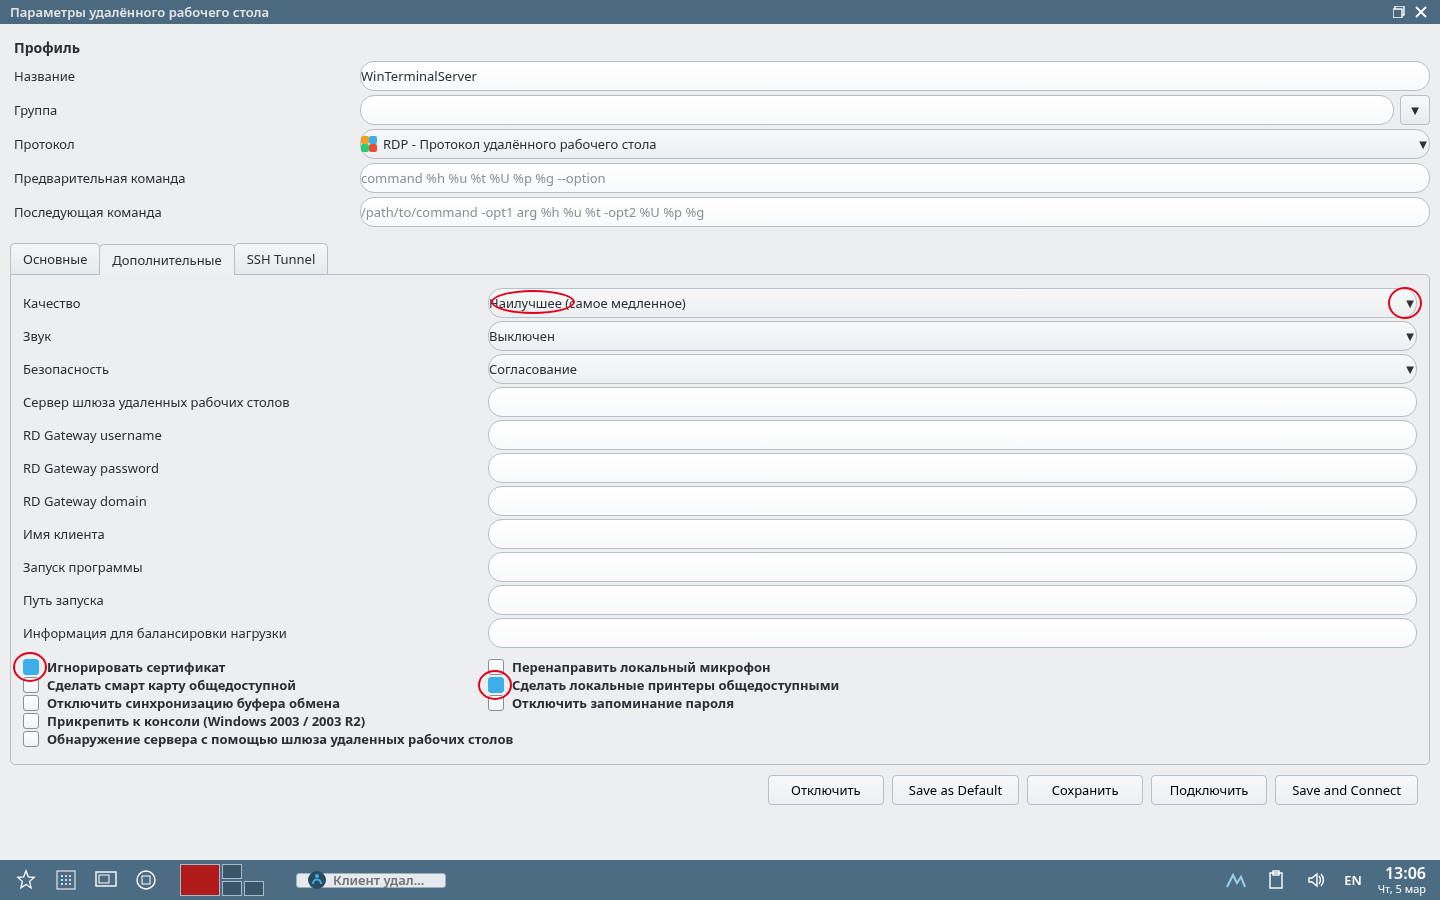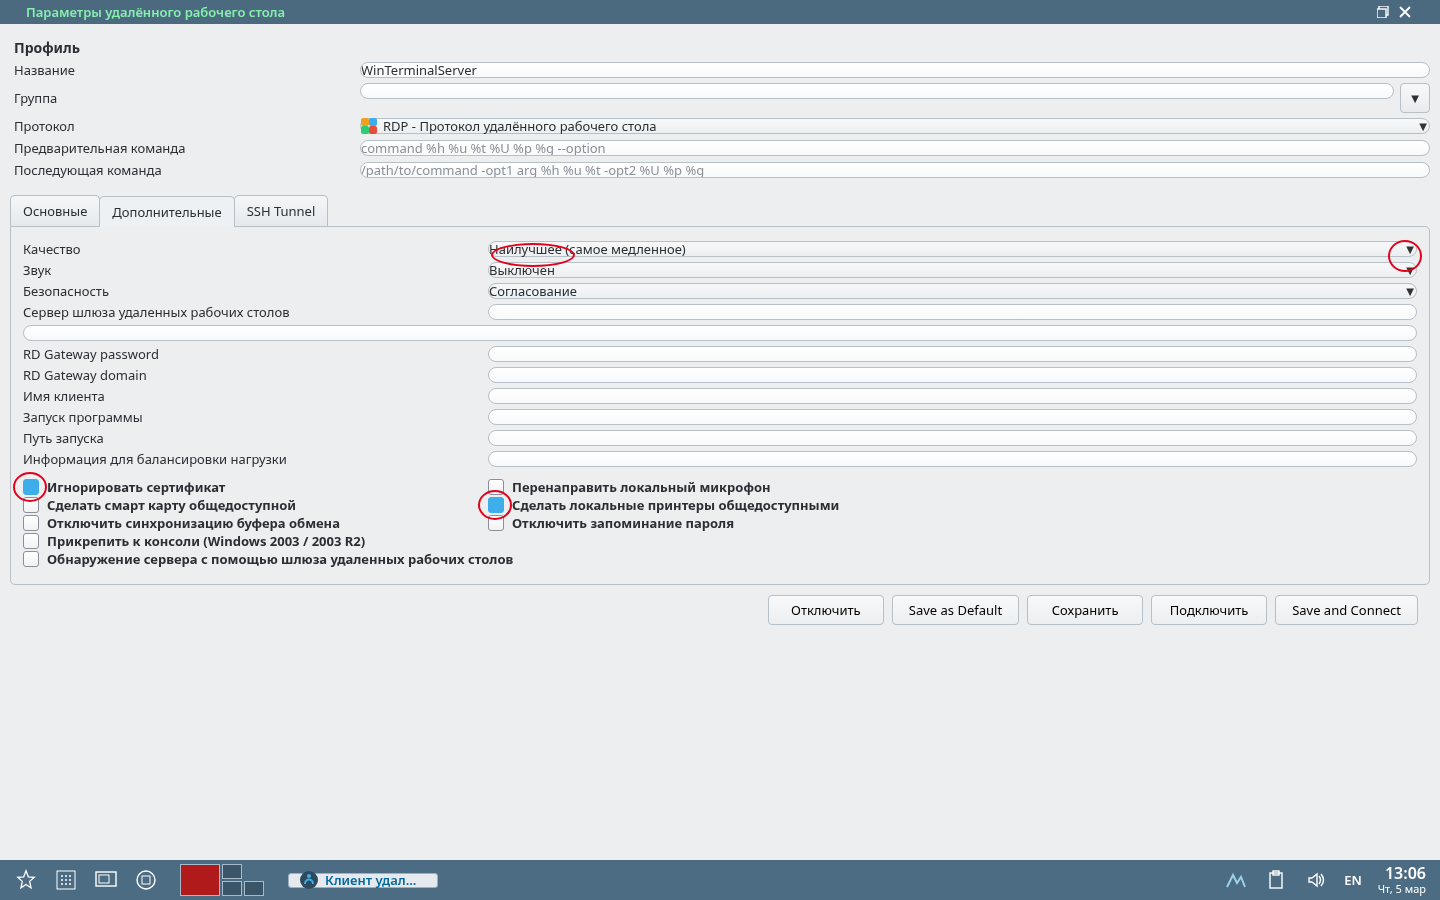--- a/index.html
+++ b/index.html
@@ -10,25 +10,25 @@
   width: 1440px;
   height: 900px;
   overflow: hidden;
   position: relative;
   color: #2b2f33;
 }
 
 
 .titlebar {
   background: #4b6a80;
-  color: #86efac;
+  color: #e5e5e5;
   height: 24px;
   display: flex;
   align-items: center;
-  padding: 0 26px;
+  padding: 0 10px;
   font-weight: 600;
 }
 .titlebar .title { flex: 1; }
 .titlebar .wbtn {
   width: 18px; height: 18px; display: inline-flex;
   align-items: center; justify-content: center;
   margin-left: 4px; font-weight: bold; cursor: pointer;
 }
 
 
@@ -47,21 +47,21 @@
   justify-content: flex-end;
 }
 .form-row .lbl {
   width: 350px;
   padding-left: 4px;
 }
 .form-row .field { flex: 1; }
 
 input[type=text], .select, .combo {
   width: 100%;
-  height: 16px;
+  height: 30px;
   border: 1px solid #b7bfc7;
   border-radius: 14px;
   background: linear-gradient(#fff,#f8f9fa);
   padding: 0 0;
   font: inherit;
   color: #2b2f33;
 }
 input[type=text]::placeholder { color: #8a9099; }
 
 .select, .combo {
@@ -173,24 +173,24 @@
   display: inline-flex; align-items: center; justify-content: center;
   color: #fff;
 }
 .wswitch {
   display: grid; grid-template-columns: 40px 20px 20px; grid-template-rows: 15px 15px;
   gap: 2px; margin: 0 8px;
 }
 .wswitch .ws { background: #3a5568; border: 1px solid #a7bac8; }
 .wswitch .ws.active { background: #b11a1a; }
 .taskbtn {
-  height: 15px; background: #e6eaee; color: #0369a1;
+  height: 15px; background: #e6eaee; color: #737373;
   border: 1px solid #9bb0c0; border-radius: 3px;
   display: inline-flex; align-items: center; gap: 6px;
-  padding: 0 10px; margin-left: 10px; min-width: 150px;
+  padding: 0 10px; margin-left: 18px; min-width: 150px;
   font-weight: 600;
 }
 .taskbar .spacer { flex: 1; }
 .clock { text-align: right; line-height: 1.1; margin: 0 8px; font-weight: 600; }
 .clock .date { font-size: 11px; font-weight: 400; }
 .proto-icon {
   width: 16px; height: 16px; display: inline-block; margin-right: 6px;
   position: relative;
 }
 .proto-icon::before, .proto-icon::after {
@@ -298,20 +298,21 @@
           <span class="caret">▼</span>
         </div>
       </div>
     </div>
 
     <div class="adv-row">
         <div class="albl">Сервер шлюза удаленных рабочих столов</div>
         <div class="afield"><input type="text" style=""></div>
       </div>
     <div class="adv-row">
+        <div class="albl">RD Gateway username</div>
         <div class="afield"><input type="text" style=""></div>
       </div>
     <div class="adv-row">
         <div class="albl">RD Gateway password</div>
         <div class="afield"><input type="text" style=""></div>
       </div>
     <div class="adv-row">
         <div class="albl">RD Gateway domain</div>
         <div class="afield"><input type="text" style=""></div>
       </div>

